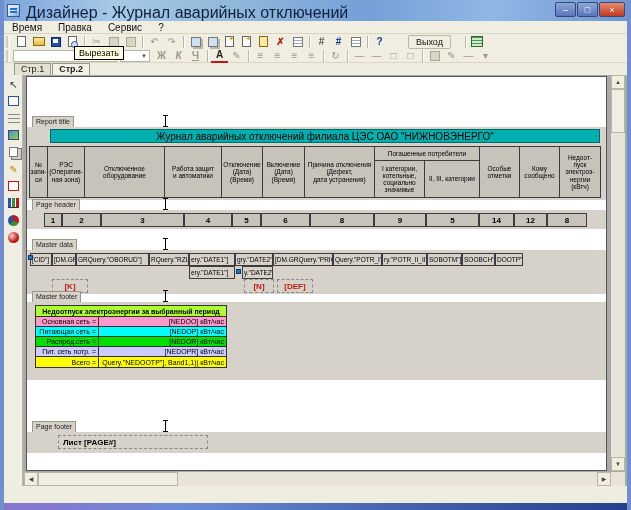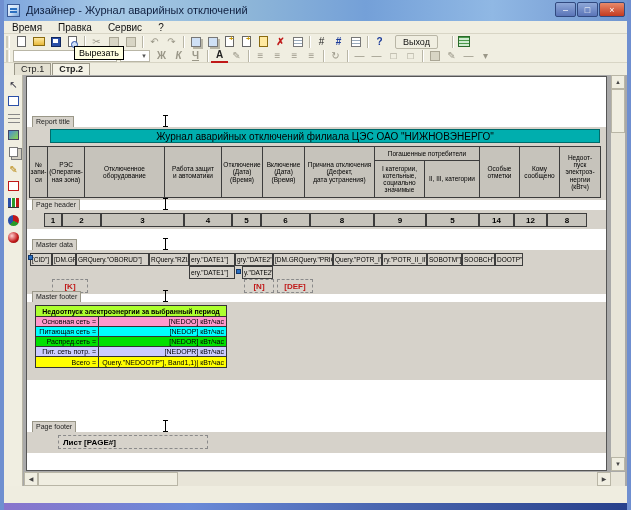--- a/index.html
+++ b/index.html
@@ -4,21 +4,21 @@
 <style>
   * { margin:0; padding:0; box-sizing:border-box; }
   html,body { width:631px; height:510px; font-family:"Liberation Sans", sans-serif; }
   .window { position:absolute; left:0; top:0; width:631px; height:510px; background:#EFEDE0; overflow:hidden;
             border-left:4px solid #6f8fd0; border-right:4px solid #6f8fd0; }
   
   .titlebar { position:absolute; left:-4px; top:0; width:631px; height:21px;
     background:linear-gradient(90deg,#7da4dd 0%,#a6c9e6 18%,#8fb7d8 38%,#74a0d8 58%,#90b8e4 78%,#6f94cf 100%); }
   .app-icon { position:absolute; left:7px; top:4px; width:13px; height:13px; background:linear-gradient(135deg,#e8f4ff 0%,#cfe0f5 50%,#6fa0d8 100%); border:1px solid #3a5a96; }
   .app-icon::after { content:""; position:absolute; left:2px; top:3px; width:7px; height:2px; background:#2a6fc0; box-shadow:0 3px 0 #2a6fc0; }
-  .title-text { position:absolute; left:26px; top:4px; font-size:11px; color:#102040; white-space:nowrap; }
+  .title-text { position:absolute; left:26px; top:4px; font-size:16px; color:#102040; white-space:nowrap; }
   .winbtns { position:absolute; right:6px; top:2px; display:flex; gap:1px; }
   .winbtn { width:21px; height:15px; font-size:9px; line-height:14px; text-align:center; color:#fff;
     background:linear-gradient(#8fa8d8,#5a74b8); border:1px solid #31497f; border-radius:2px; }
   .winbtn.close { width:26px; background:linear-gradient(#e88a6a,#c43a20); }
   
   .menubar { position:absolute; left:0; top:21px; width:623px; height:13px; background:#F0EEE1; border-bottom:1px solid #d8d5c5; display:flex; align-items:center; }
   .menu-item { font-size:10px; color:#111; padding:0 8px; }
   .toolbar1 { position:absolute; left:0; top:34px; width:623px; height:15px; background:#F0EEE1; display:flex; align-items:center; }
   .toolbar2 { position:absolute; left:0; top:49px; width:623px; height:14px; background:#F0EEE1; display:flex; align-items:center; border-bottom:1px solid #d8d5c5;}
   .grip { width:4px; height:12px; border-left:2px solid #cfccbc; border-right:1px solid #fff; margin:0 3px 0 2px; }
@@ -33,21 +33,21 @@
   .ic-preview { width:9px; height:11px; background:#fff; border:1px solid #666; }
   .ic-preview::after{ content:""; position:absolute; left:7px; top:6px; width:5px; height:5px; border:1px solid #2a4fa8; border-radius:50%; background:#cfe0f5;}
   .ic-gray { width:10px; height:10px; background:#d8d5c5; border:1px solid #aaa695; }
   .ic-front { width:10px; height:10px; border:1px solid #777; background:#cfe0f5; box-shadow:2px 2px 0 #b9b6a6; }
   .ic-newpage { width:9px; height:11px; background:#fff; border:1px solid #666; }
   .ic-newpage::after { content:"+"; position:absolute; left:8px; top:-1px; font-size:8px; color:#c89a10; font-weight:bold; }
   .ic-newdlg { width:9px; height:11px; background:#ffe9a0; border:1px solid #8a6a10; }
   .ic-pgset { width:10px; height:10px; border:1px solid #777; background:repeating-linear-gradient(0deg,#fff 0 2px,#9ab 2px 3px); }
   .red { color:#c01818; font-weight:bold; }
   .blue { color:#1a3a9a; font-weight:bold; }
-  .exit-btn { height:14px; padding:0 7px; font-size:9px; color:#111; background:#F0EEE1; border:1px solid #b9b6a6; border-radius:2px; margin-left:7px; display:flex; align-items:center;}
+  .exit-btn { height:14px; padding:0 7px; font-size:9px; color:#111; background:#F0EEE1; border:1px solid #b9b6a6; border-radius:2px; margin-left:20px; display:flex; align-items:center;}
   .ic-dict { width:12px; height:11px; border:1px solid #2a6a2a; background:repeating-linear-gradient(0deg,#cfead0 0 2px,#4a9a4a 2px 3px); }
   .combo { height:12px; background:#fff; border:1px solid #b9b6a6; position:relative; margin-right:3px; }
   .combo .arr { position:absolute; right:0; top:0; width:10px; height:10px; font-size:7px; color:#555; text-align:center; line-height:10px; }
   .fmt-letter { font-size:10px; font-weight:bold; }
   .it { font-style:italic; } .un { text-decoration:underline; }
   .a-color { border-bottom:2px solid #c01818; line-height:9px; }
   
   .tooltip { position:absolute; left:70px; top:46px; background:#FFFFE1; border:1px solid #000; font-size:9px; padding:1px 4px; z-index:50; }
   
   .tabsrow { position:absolute; left:10px; top:63px; height:12px; display:flex; z-index:5;}

